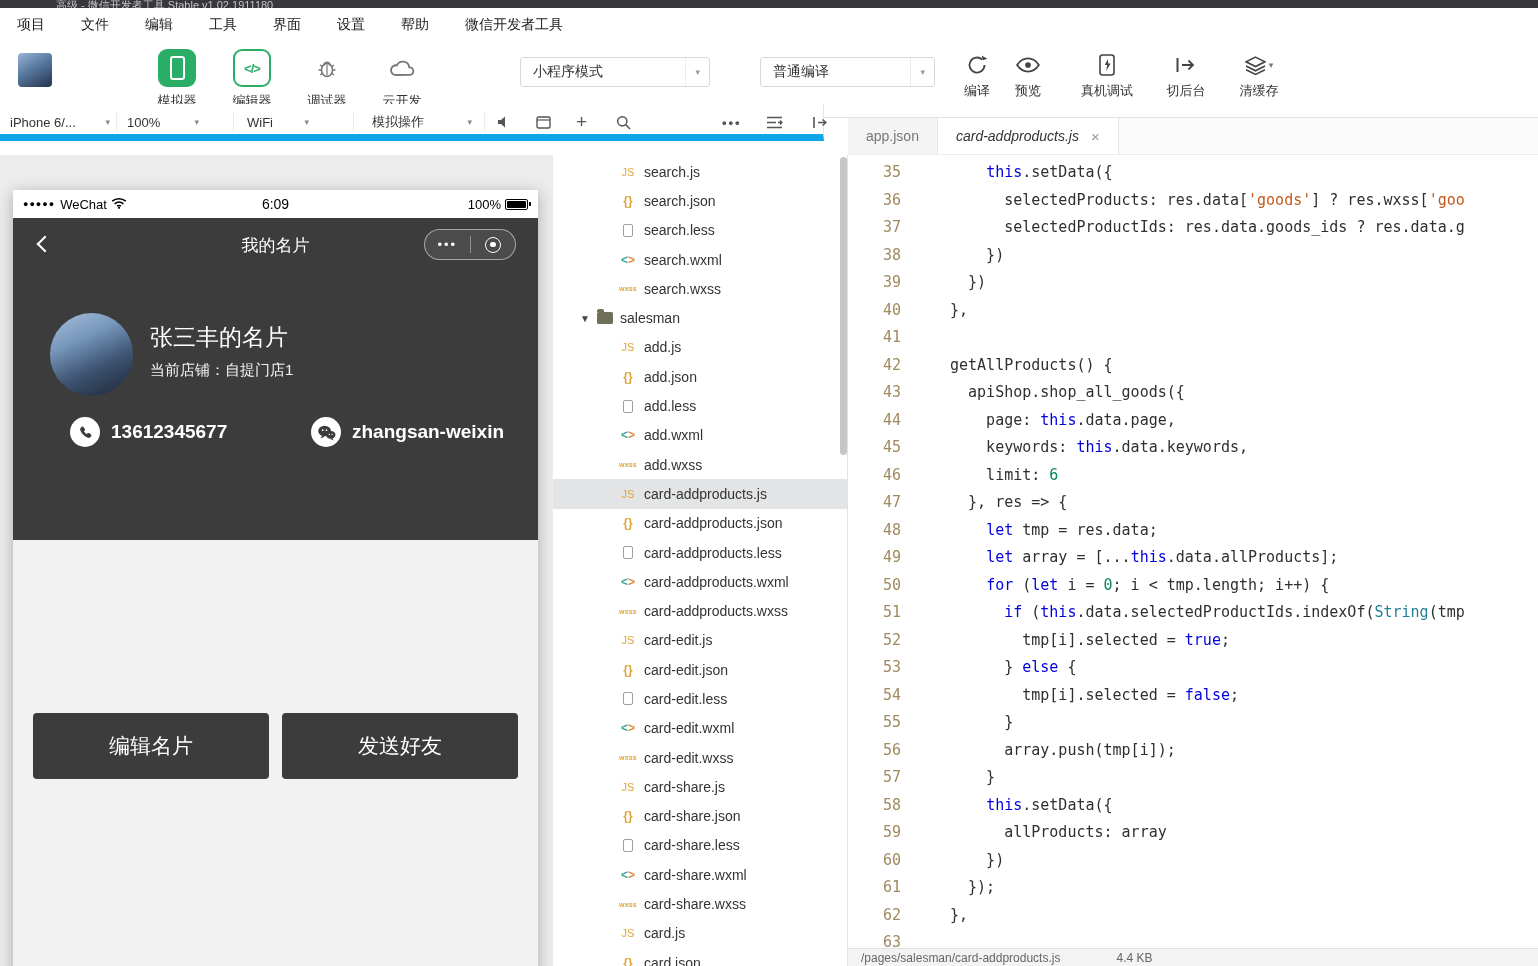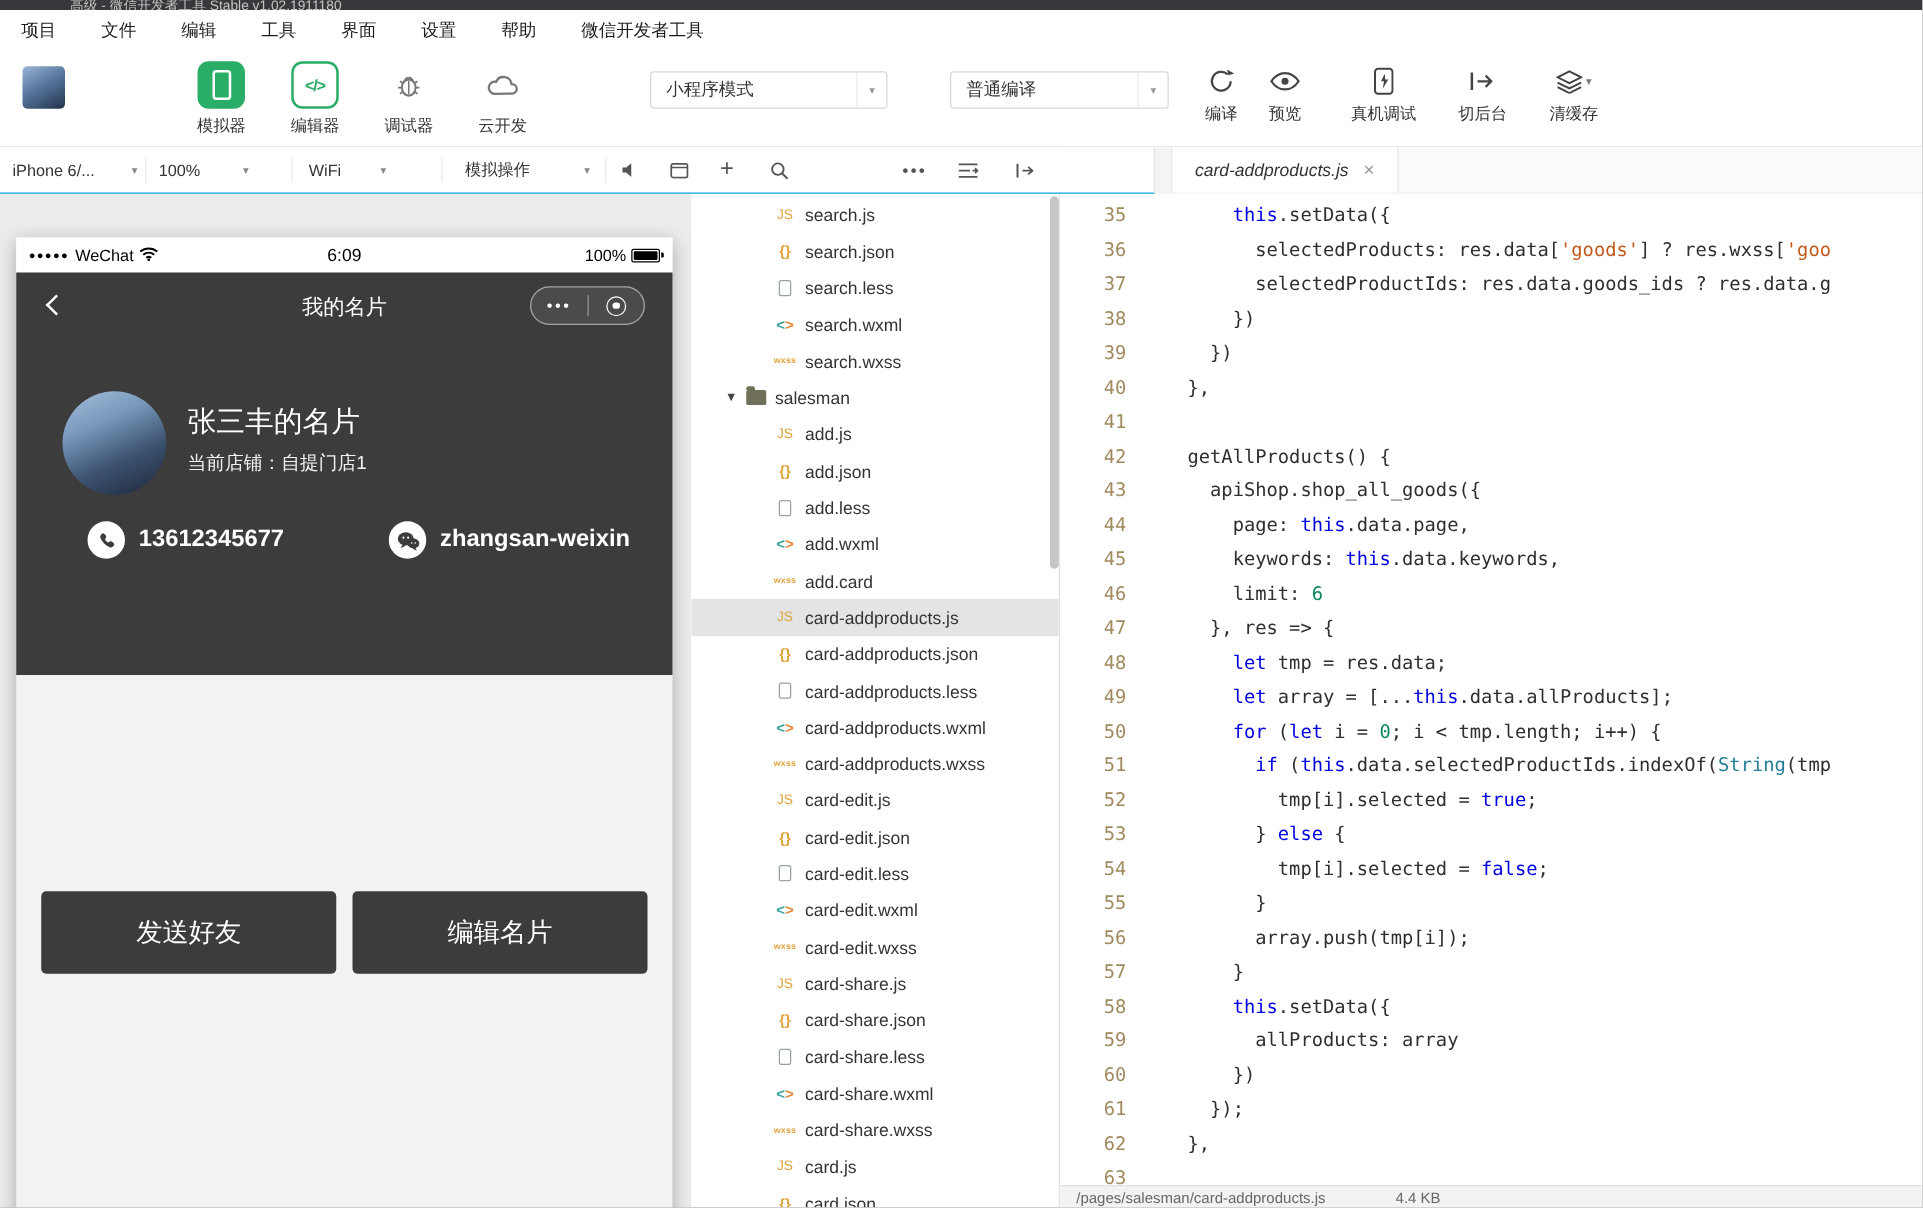--- a/index.html
+++ b/index.html
@@ -25,21 +25,21 @@
 .ti-edit{border:2px solid #2aad67;color:#2aad67;font-weight:bold;font-size:13px;letter-spacing:-1px}
 .tool-label{font-size:13px;color:#333;white-space:nowrap}
 .tb-select{position:absolute;top:15px;height:30px;border:1px solid #d8d8d8;border-radius:3px;background:#fff;display:flex;align-items:center;justify-content:space-between;padding-left:12px;font-size:14px;color:#333;cursor:pointer}
 .sel-caret{font-size:9px;color:#999;border-left:1px solid #ececec;height:100%;display:flex;align-items:center;padding:0 9px;margin-left:8px}
 .tb-action{position:absolute;top:9px;display:flex;flex-direction:column;align-items:center;gap:3px;width:70px;cursor:pointer}
 .act-icon{height:28px;display:flex;align-items:center;justify-content:center;gap:3px}
 .act-label{font-size:13px;color:#333;white-space:nowrap}
 .mini-caret{font-size:9px;color:#777}
 
 
-.simbar{position:absolute;left:0;top:118px;width:924px;height:37px;background:#fff;border-bottom:1px solid #0ea5e9;border-right:1px solid #e3e3e3;z-index:5}
+.simbar{position:absolute;left:0;top:104px;width:824px;height:37px;background:#fff;border-bottom:7px solid #0ea5e9;border-right:1px solid #e3e3e3;z-index:5}
 .sb-ctl{position:absolute;top:0;height:36px;display:flex;align-items:center;justify-content:space-between;font-size:13px;color:#333;cursor:pointer}
 .sb-caret{font-size:9px;color:#888;margin-left:6px}
 .sb-icon{position:absolute;top:0;height:36px;display:flex;align-items:center;color:#555;cursor:pointer}
 .sb-div{position:absolute;top:8px;width:1px;height:20px;background:#ececec}
 
 
 .sim-panel{position:absolute;left:0;top:155px;width:553px;height:811px;background:#ececec;overflow:hidden}
 .phone{position:absolute;left:13px;top:35px;width:525px;height:800px;background:#f2f2f2;box-shadow:0 3px 14px rgba(0,0,0,.28)}
 .p-status{position:absolute;top:0;left:0;right:0;height:28px;background:#fff;display:flex;align-items:center;padding:0 10px;font-size:13px;color:#000}
 .sig{font-size:9px;margin-right:5px;letter-spacing:1px}
@@ -339,22 +339,22 @@
                 <circle cx="13" cy="11" r=".7" fill="#fff"></circle>
                 <circle cx="16" cy="11" r=".7" fill="#fff"></circle>
               </svg>
           </span>
           <span>zhangsan-weixin</span>
         </div>
       </div>
 
 
       <div class="p-buttons">
+          <div class="pbtn">编辑名片</div>
           <div class="pbtn">发送好友</div>
-          <div class="pbtn">编辑名片</div>
         </div>
     </div>
   </div>
 
   <div class="filetree">
       <div class="ft-item">
         <span class="fi fi-js">JS</span>
         <span class="ft-label">search.js</span>
       </div>
       <div class="ft-item">
@@ -399,21 +399,21 @@
       </div>
       <div class="ft-item">
         <span class="fi fi-wxml">
           <b class="wl">&lt;</b>
           <b class="wr">&gt;</b>
         </span>
         <span class="ft-label">add.wxml</span>
       </div>
       <div class="ft-item">
         <span class="fi fi-wxss">wxss</span>
-        <span class="ft-label">add.card</span>
+        <span class="ft-label">add.wxss</span>
       </div>
       <div class="ft-item selected">
         <span class="fi fi-js">JS</span>
         <span class="ft-label">card-addproducts.js</span>
       </div>
       <div class="ft-item">
         <span class="fi fi-json">{}</span>
         <span class="ft-label">card-addproducts.json</span>
       </div>
       <div class="ft-item">

